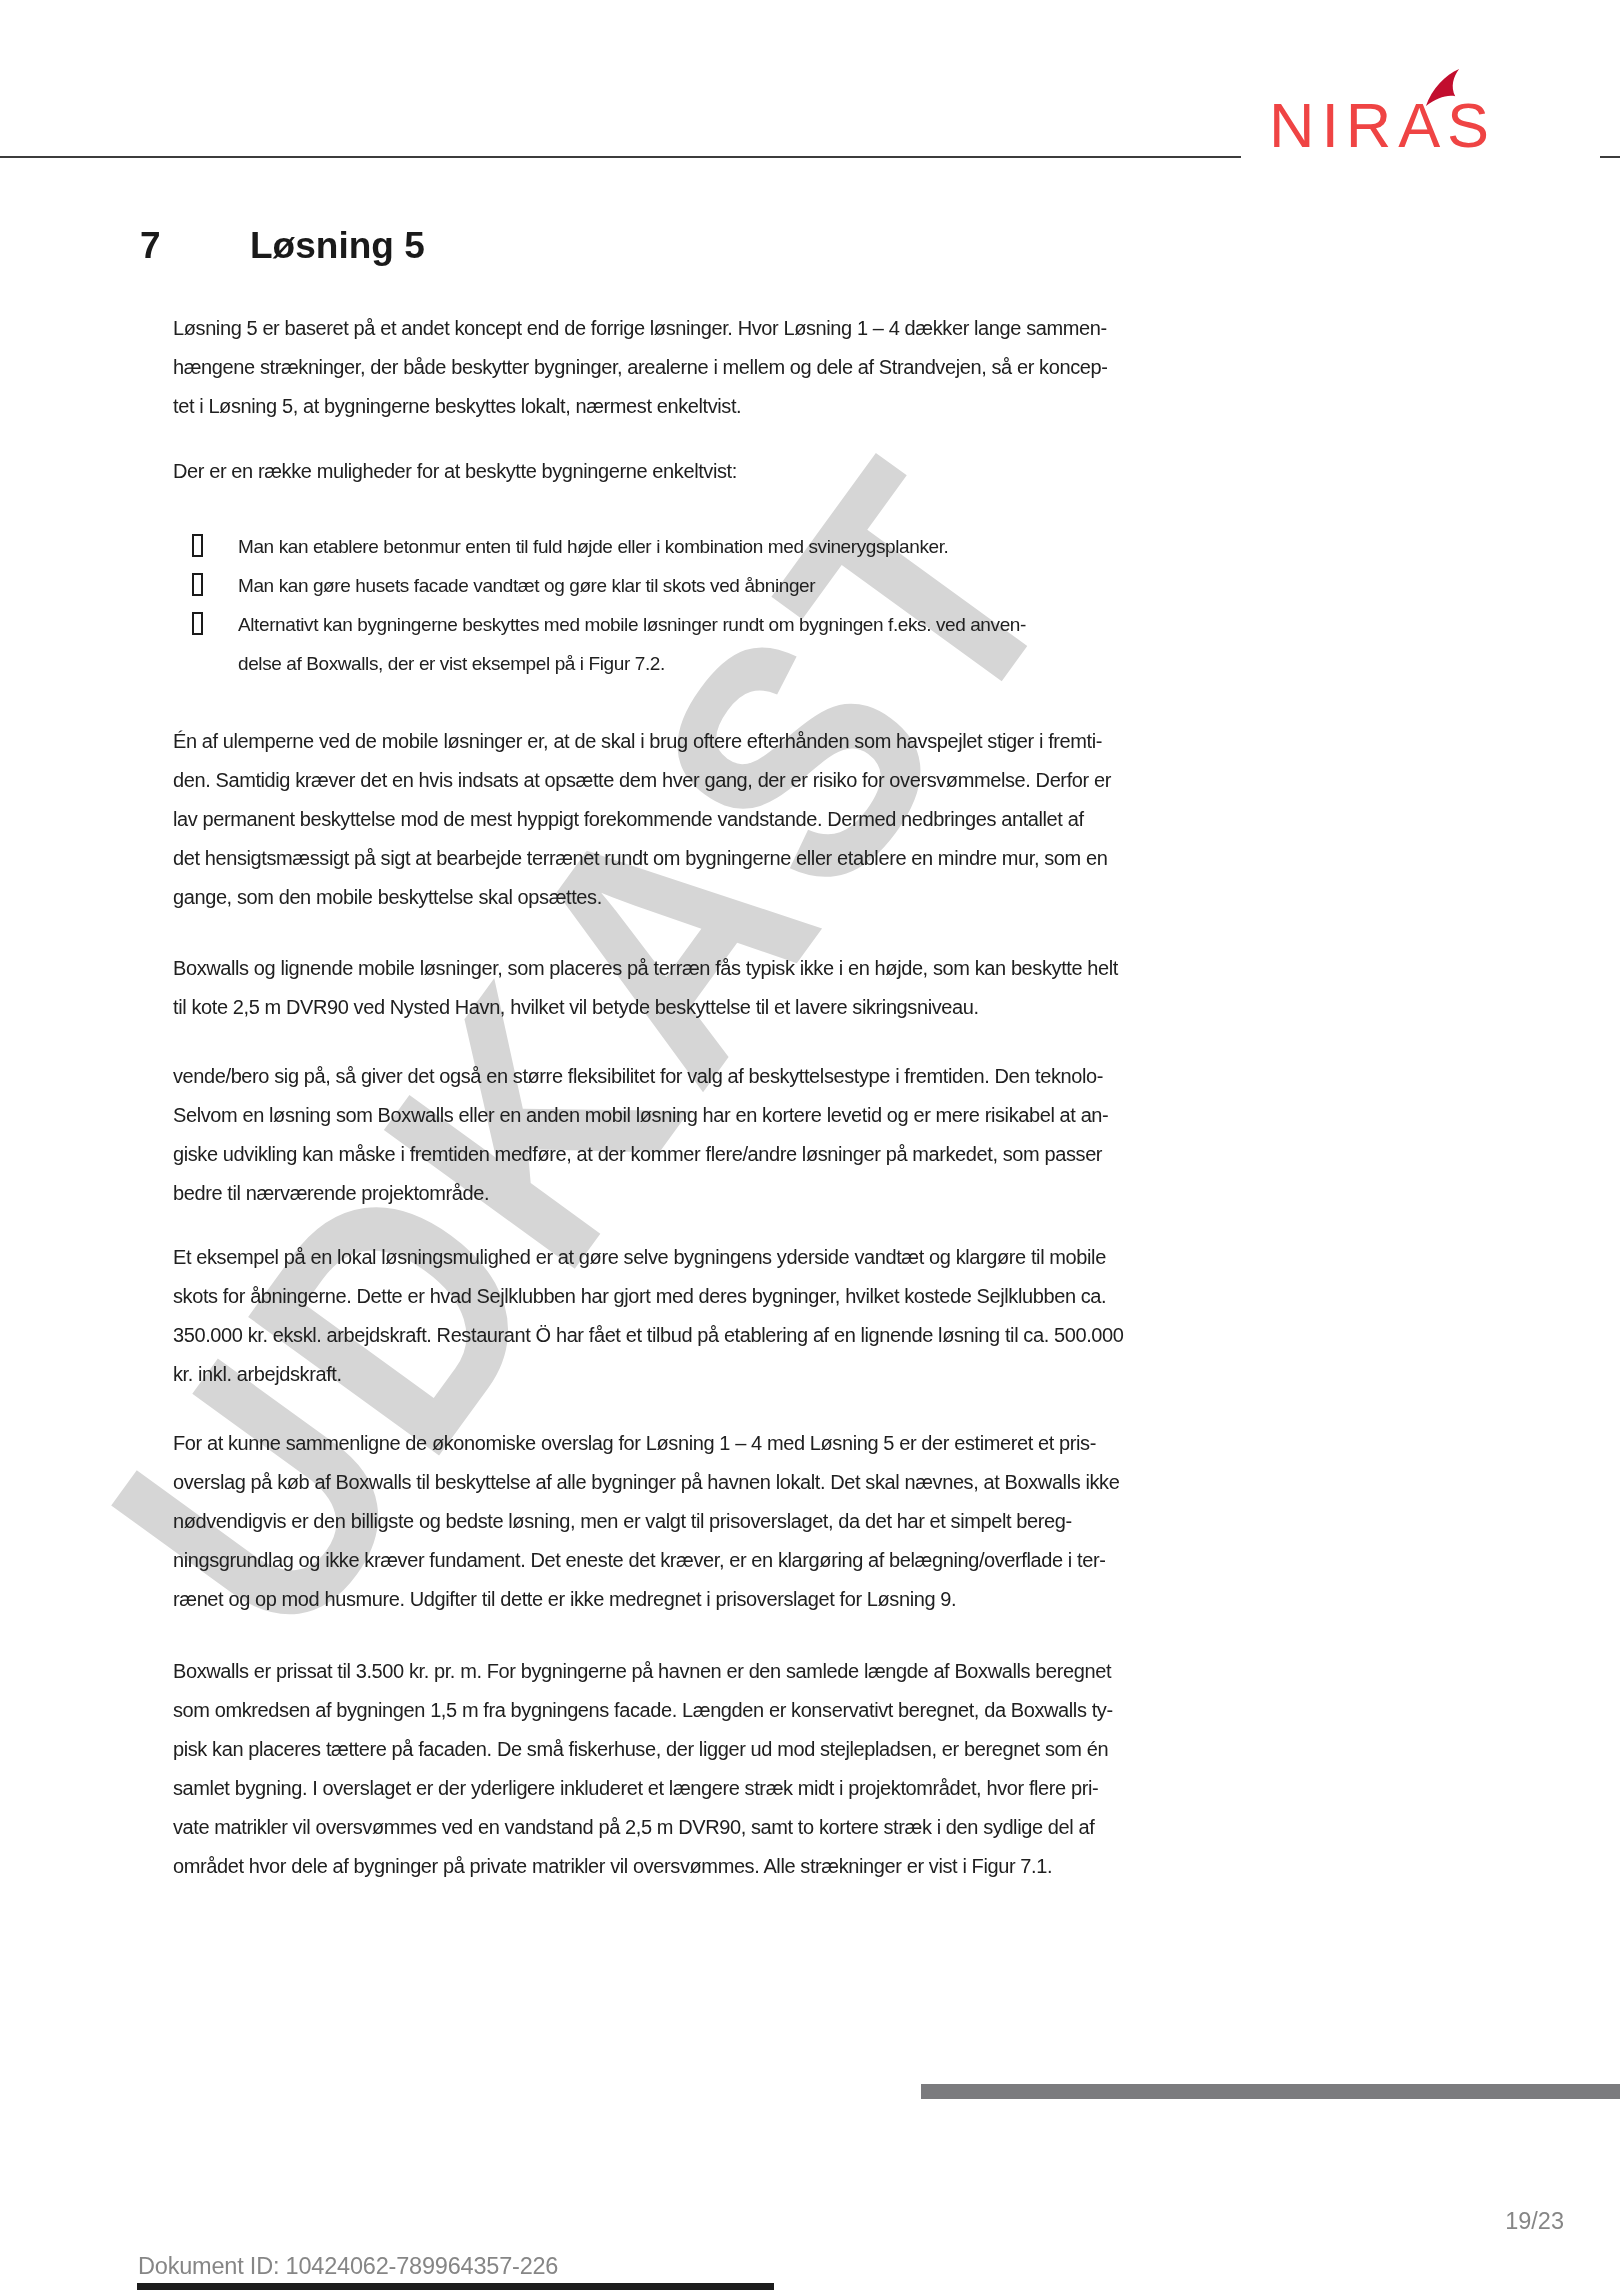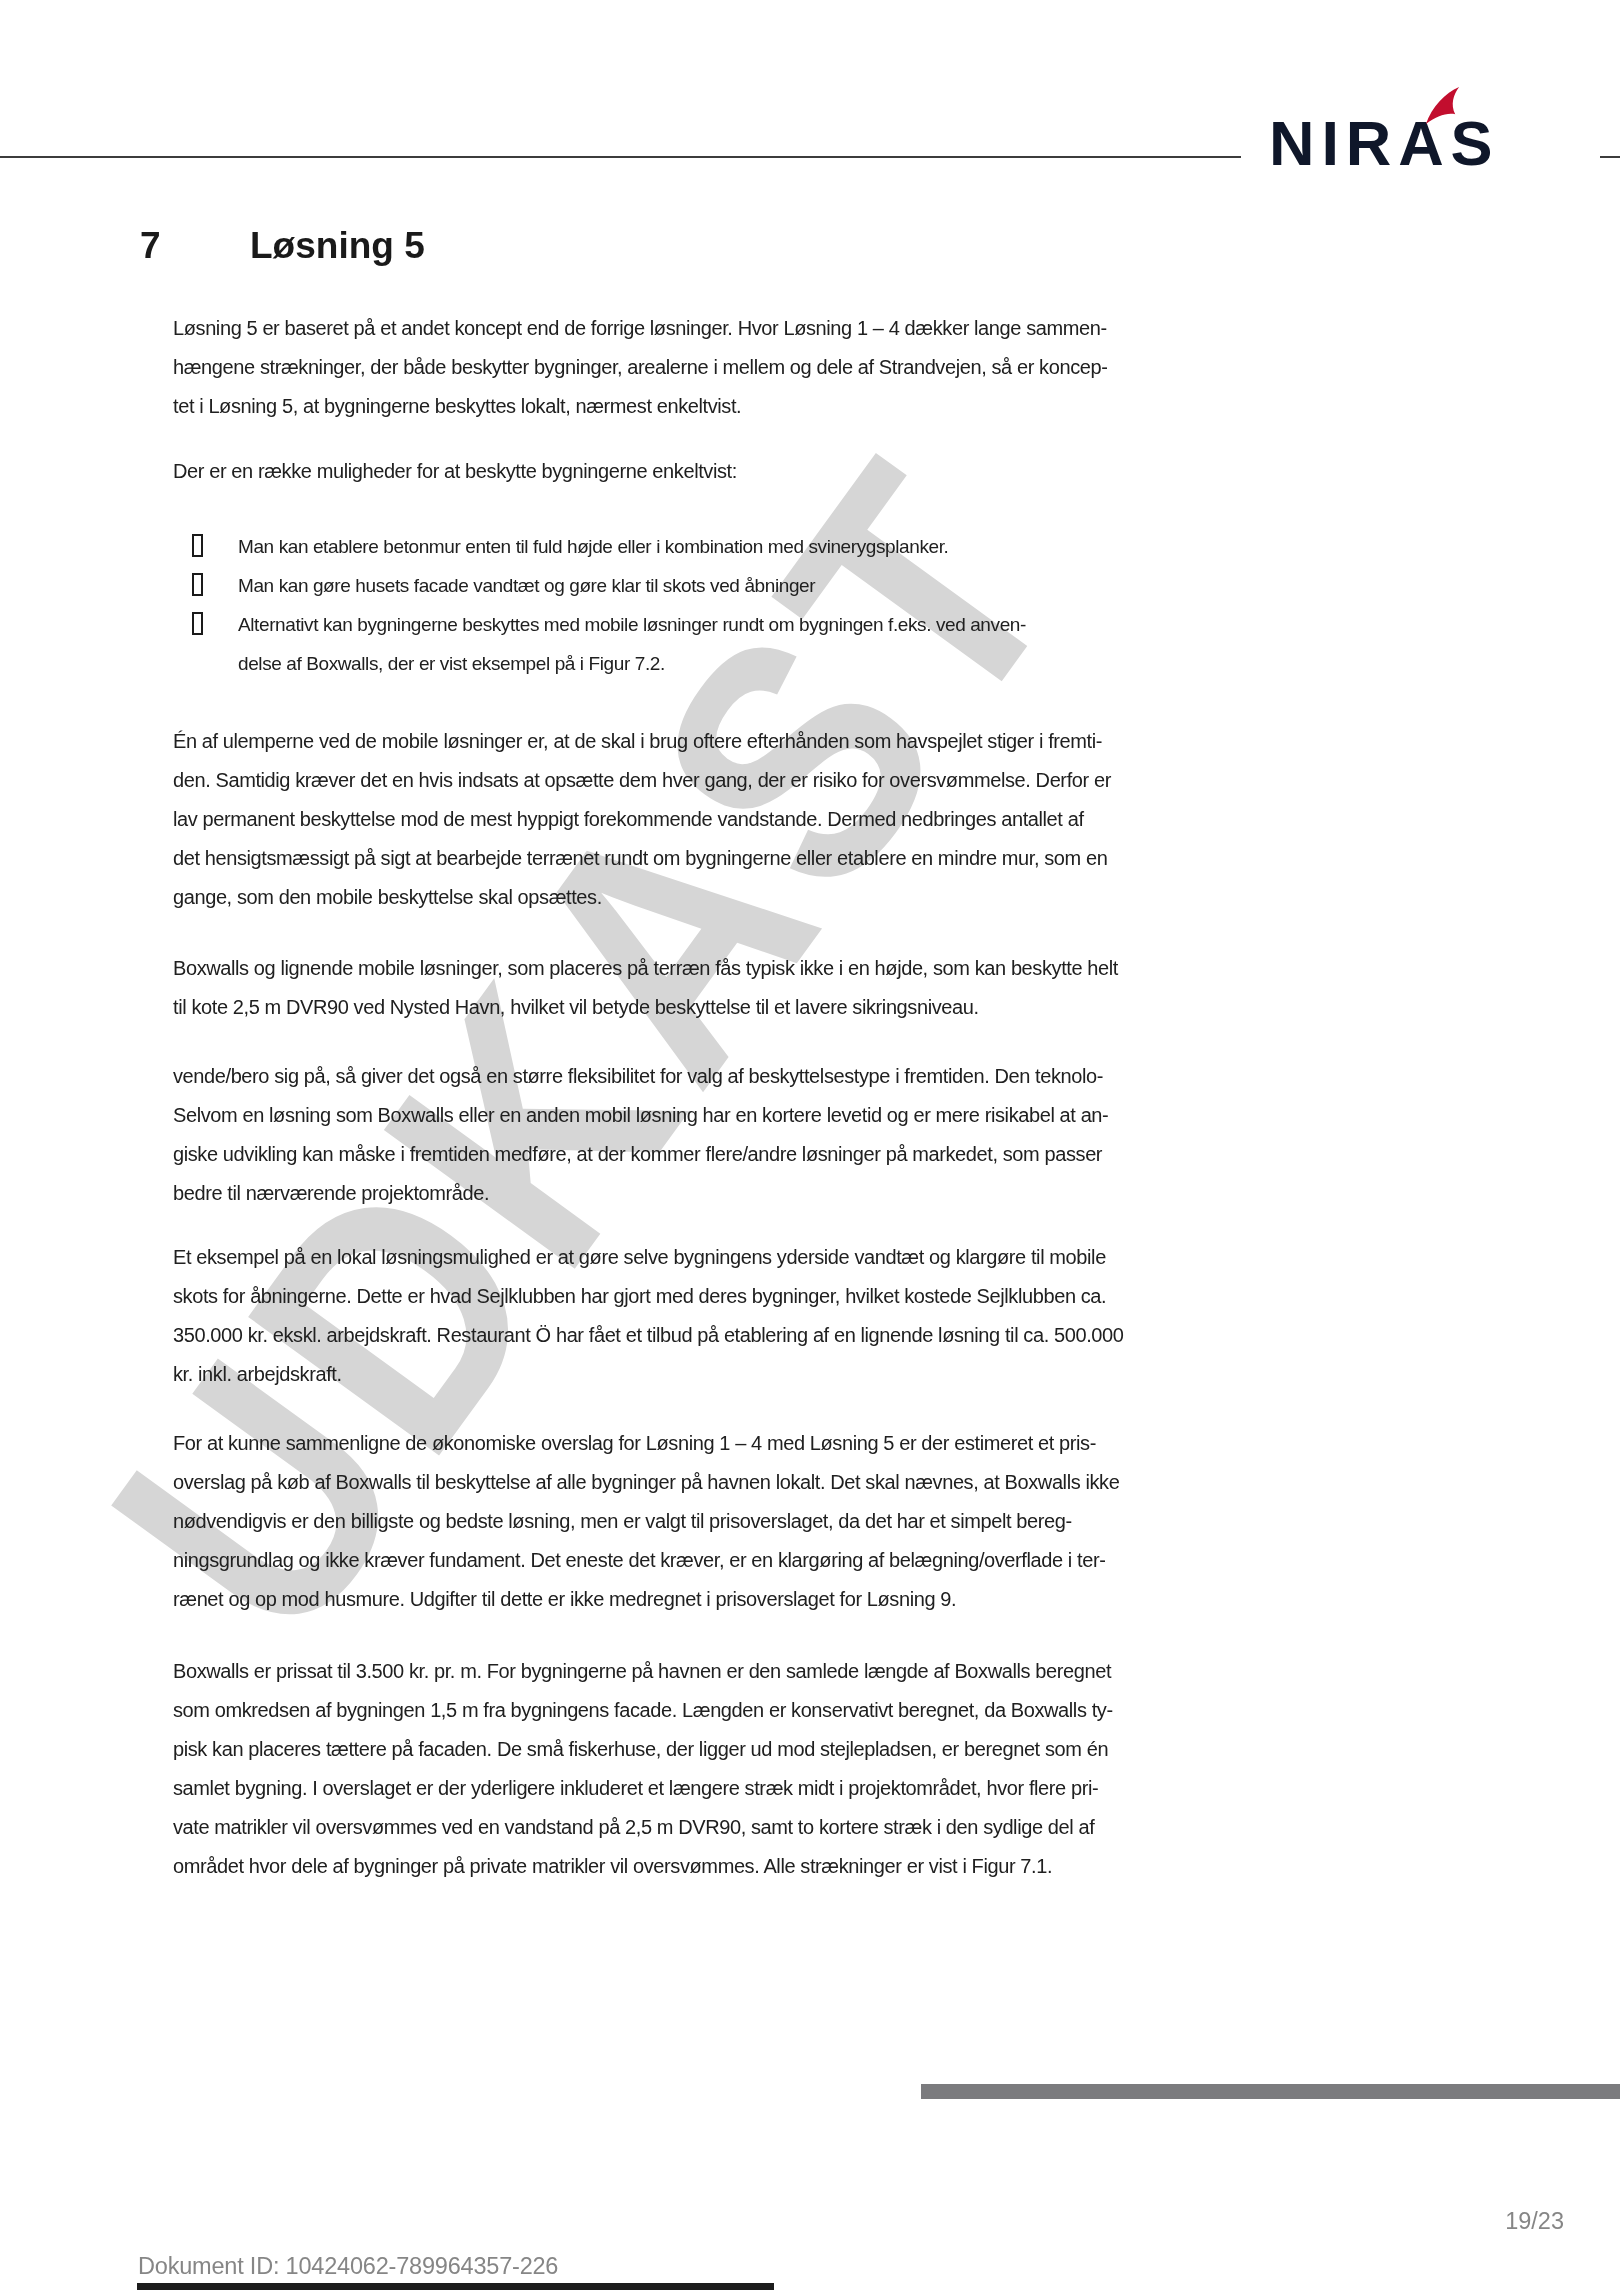--- a/index.html
+++ b/index.html
@@ -7,22 +7,22 @@
     position:relative; width:1620px; height:2292px;
     background:#ffffff; overflow:hidden;
     font-family:"Liberation Sans","DejaVu Sans",sans-serif;
     color:#202020;
   }
   
   .header-rule { position:absolute; left:0; top:156px; width:1241px; height:2px; background:#3c3c3c; }
   .header-rule-right { position:absolute; left:1600px; top:156px; width:20.6px; height:2px; background:#3c3c3c; }
   .logo {
     position:absolute; left:1269px; top:94px; width:274px; height:69px;
-    color:#0f172a; font-weight:bold; font-size:63px; letter-spacing:6.9px;
-    line-height:63px; white-space:nowrap;margin-top:18px;
+    color:#ef4444; font-weight:normal; font-size:63px; letter-spacing:6.9px;
+    line-height:63px; white-space:nowrap;
   }
   .logo-accent { position:absolute; left:155px; top:-25.5px; width:39px; height:39px; }
   
   .watermark {
     position:absolute; left:588px; top:1049px; z-index:0;
     transform:translate(-50%,-50%) rotate(-54deg) scaleX(0.88);
     font-size:343px; font-weight:700; letter-spacing:14.7px;
     color:#d6d6d6; white-space:nowrap; user-select:none;
   }
   

